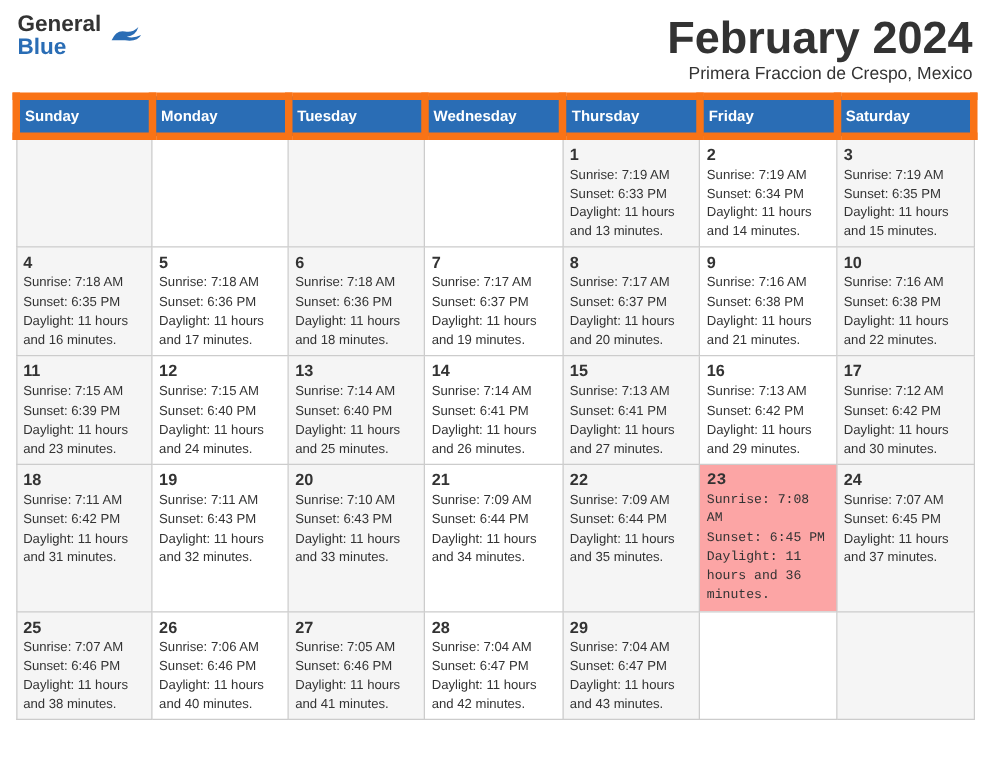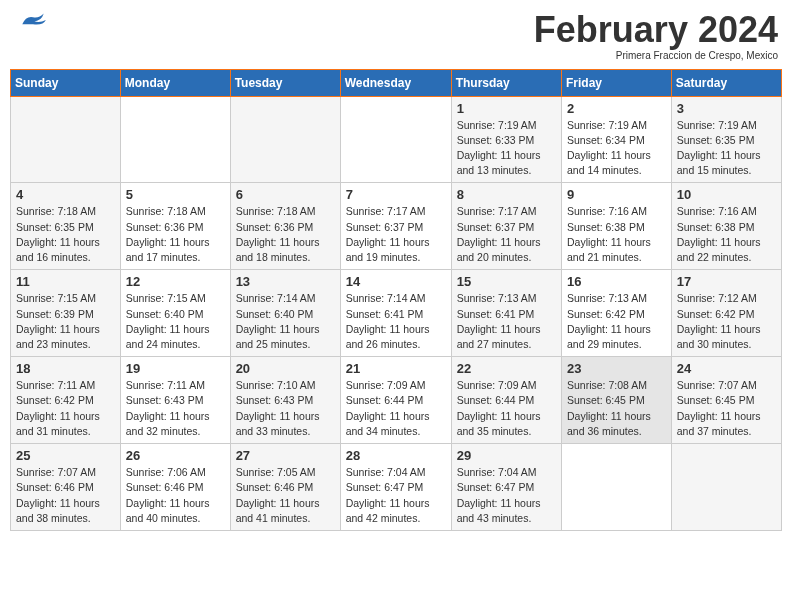--- a/index.html
+++ b/index.html
@@ -46,37 +46,37 @@
     .title-section {
       text-align: right;
     }
     .title-section h1 {
       font-size: 36px;
       font-weight: bold;
       color: #333;
       line-height: 1.1;
     }
     .title-section h2 {
-      font-size: 10px;
+      font-size: 14px;
       font-weight: normal;
       color: #333;
     }
     .calendar {
       width: 100%;
       border-collapse: collapse;
       font-size: 11px;
     }
     .calendar th {
       background-color: #2a6db5;
       color: #fff;
       padding: 6px 4px;
       text-align: left;
       font-size: 12px;
       font-weight: bold;
-      border: 1px solid #f97316;
+      border: 6px solid #f97316;
     }
     .calendar td {
       border: 1px solid #ccc;
       vertical-align: top;
       padding: 4px 5px;
       width: 113px;
       min-height: 80px;
       background: #fff;
     }
     .calendar td:nth-child(odd) {
@@ -100,20 +100,24 @@
     tr:nth-child(even) td {
       background: #f9f9f9;
     }
   </style>
 </head>
 <body>
 
 <div class="header-section">
   <div class="logo">
     <div class="logo-row">
+      <div>
+        <div class="logo-text-general">General</div>
+        <div class="logo-text-blue">Blue</div>
+      </div>
       <svg class="logo-bird" viewBox="0 0 40 28" xmlns="http://www.w3.org/2000/svg">
         <path d="M5 20 Q10 8 20 10 Q28 12 35 5 Q32 15 22 16 Q30 18 38 14 Q34 22 20 20 Q12 20 5 20Z" fill="#2a6db5"></path>
       </svg>
     </div>
   </div>
   <div class="title-section">
     <h1>February 2024</h1>
     <h2>Primera Fraccion de Crespo, Mexico</h2>
   </div>
 </div>
@@ -223,21 +227,21 @@
           <div class="day-info">Sunrise: 7:10 AM<br>Sunset: 6:43 PM<br>Daylight: 11 hours and 33 minutes.</div>
         </td>
         <td style="background: rgb(255, 255, 255);">
           <span class="day-number">21</span>
           <div class="day-info">Sunrise: 7:09 AM<br>Sunset: 6:44 PM<br>Daylight: 11 hours and 34 minutes.</div>
         </td>
         <td style="background: rgb(245, 245, 245);">
           <span class="day-number">22</span>
           <div class="day-info">Sunrise: 7:09 AM<br>Sunset: 6:44 PM<br>Daylight: 11 hours and 35 minutes.</div>
         </td>
-        <td style="background: #e5e5e5;">
+        <td style="background: #fca5a5; font-family: Liberation Mono, monospace;">
           <span class="day-number">23</span>
           <div class="day-info">Sunrise: 7:08 AM<br>Sunset: 6:45 PM<br>Daylight: 11 hours and 36 minutes.</div>
         </td>
         <td style="background: rgb(245, 245, 245);">
           <span class="day-number">24</span>
           <div class="day-info">Sunrise: 7:07 AM<br>Sunset: 6:45 PM<br>Daylight: 11 hours and 37 minutes.</div>
         </td>
       </tr>
       <tr>
         <td style="background: rgb(245, 245, 245);">

